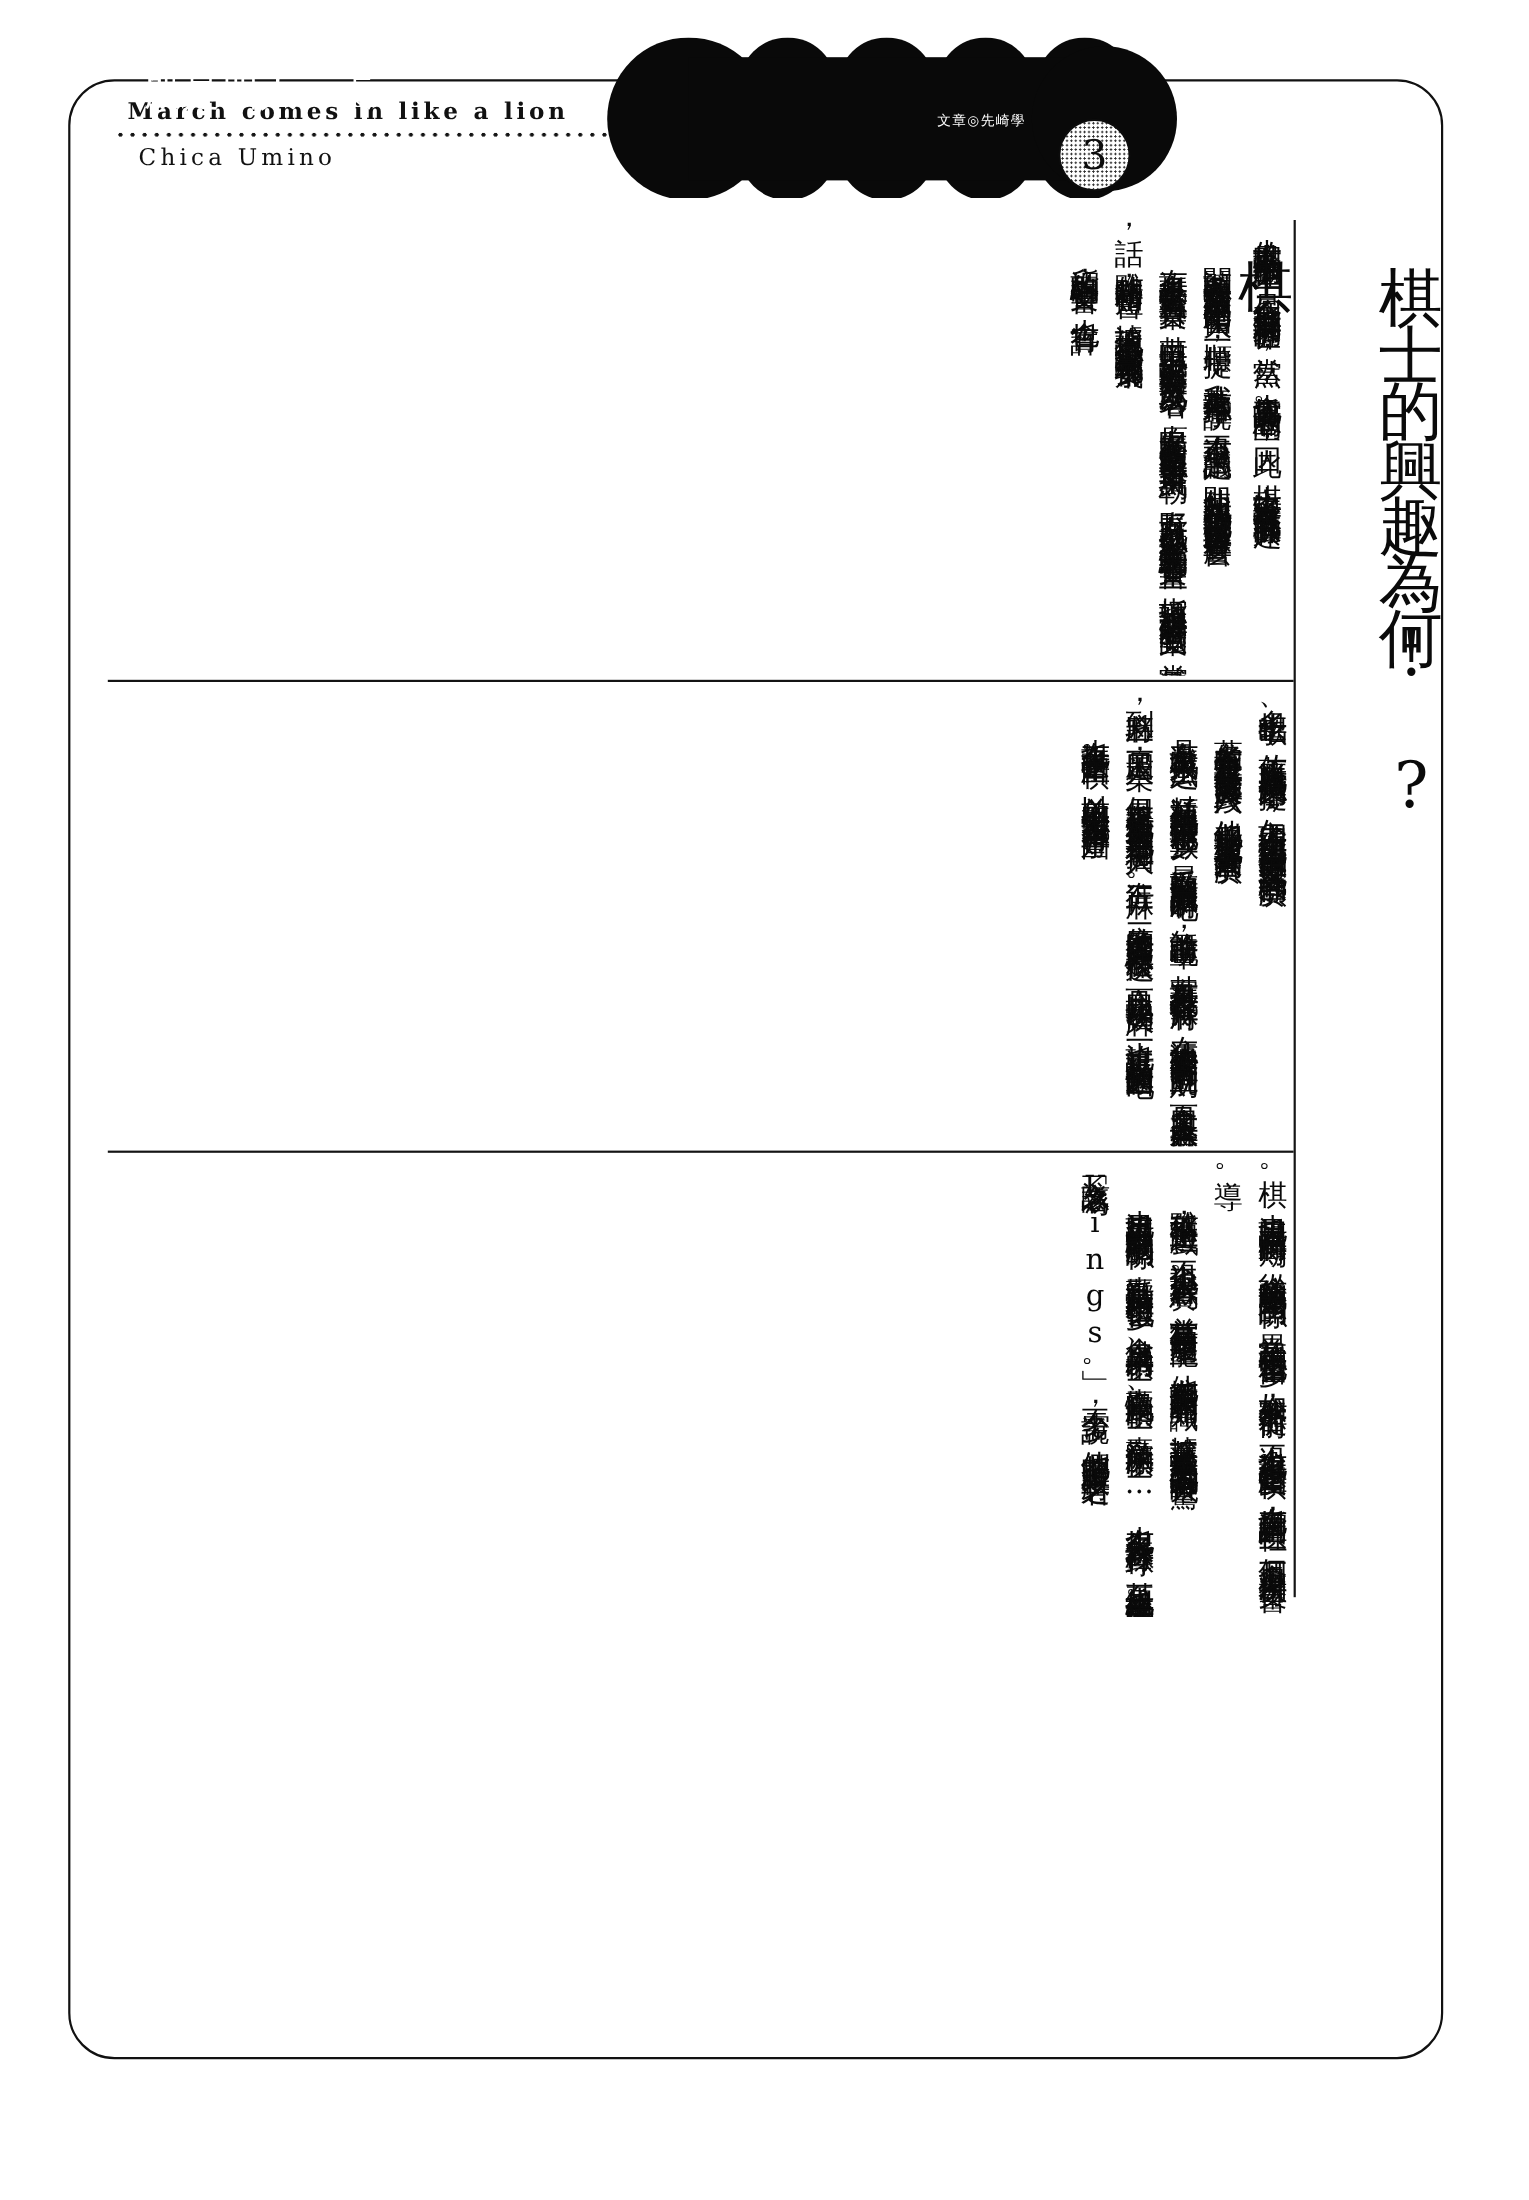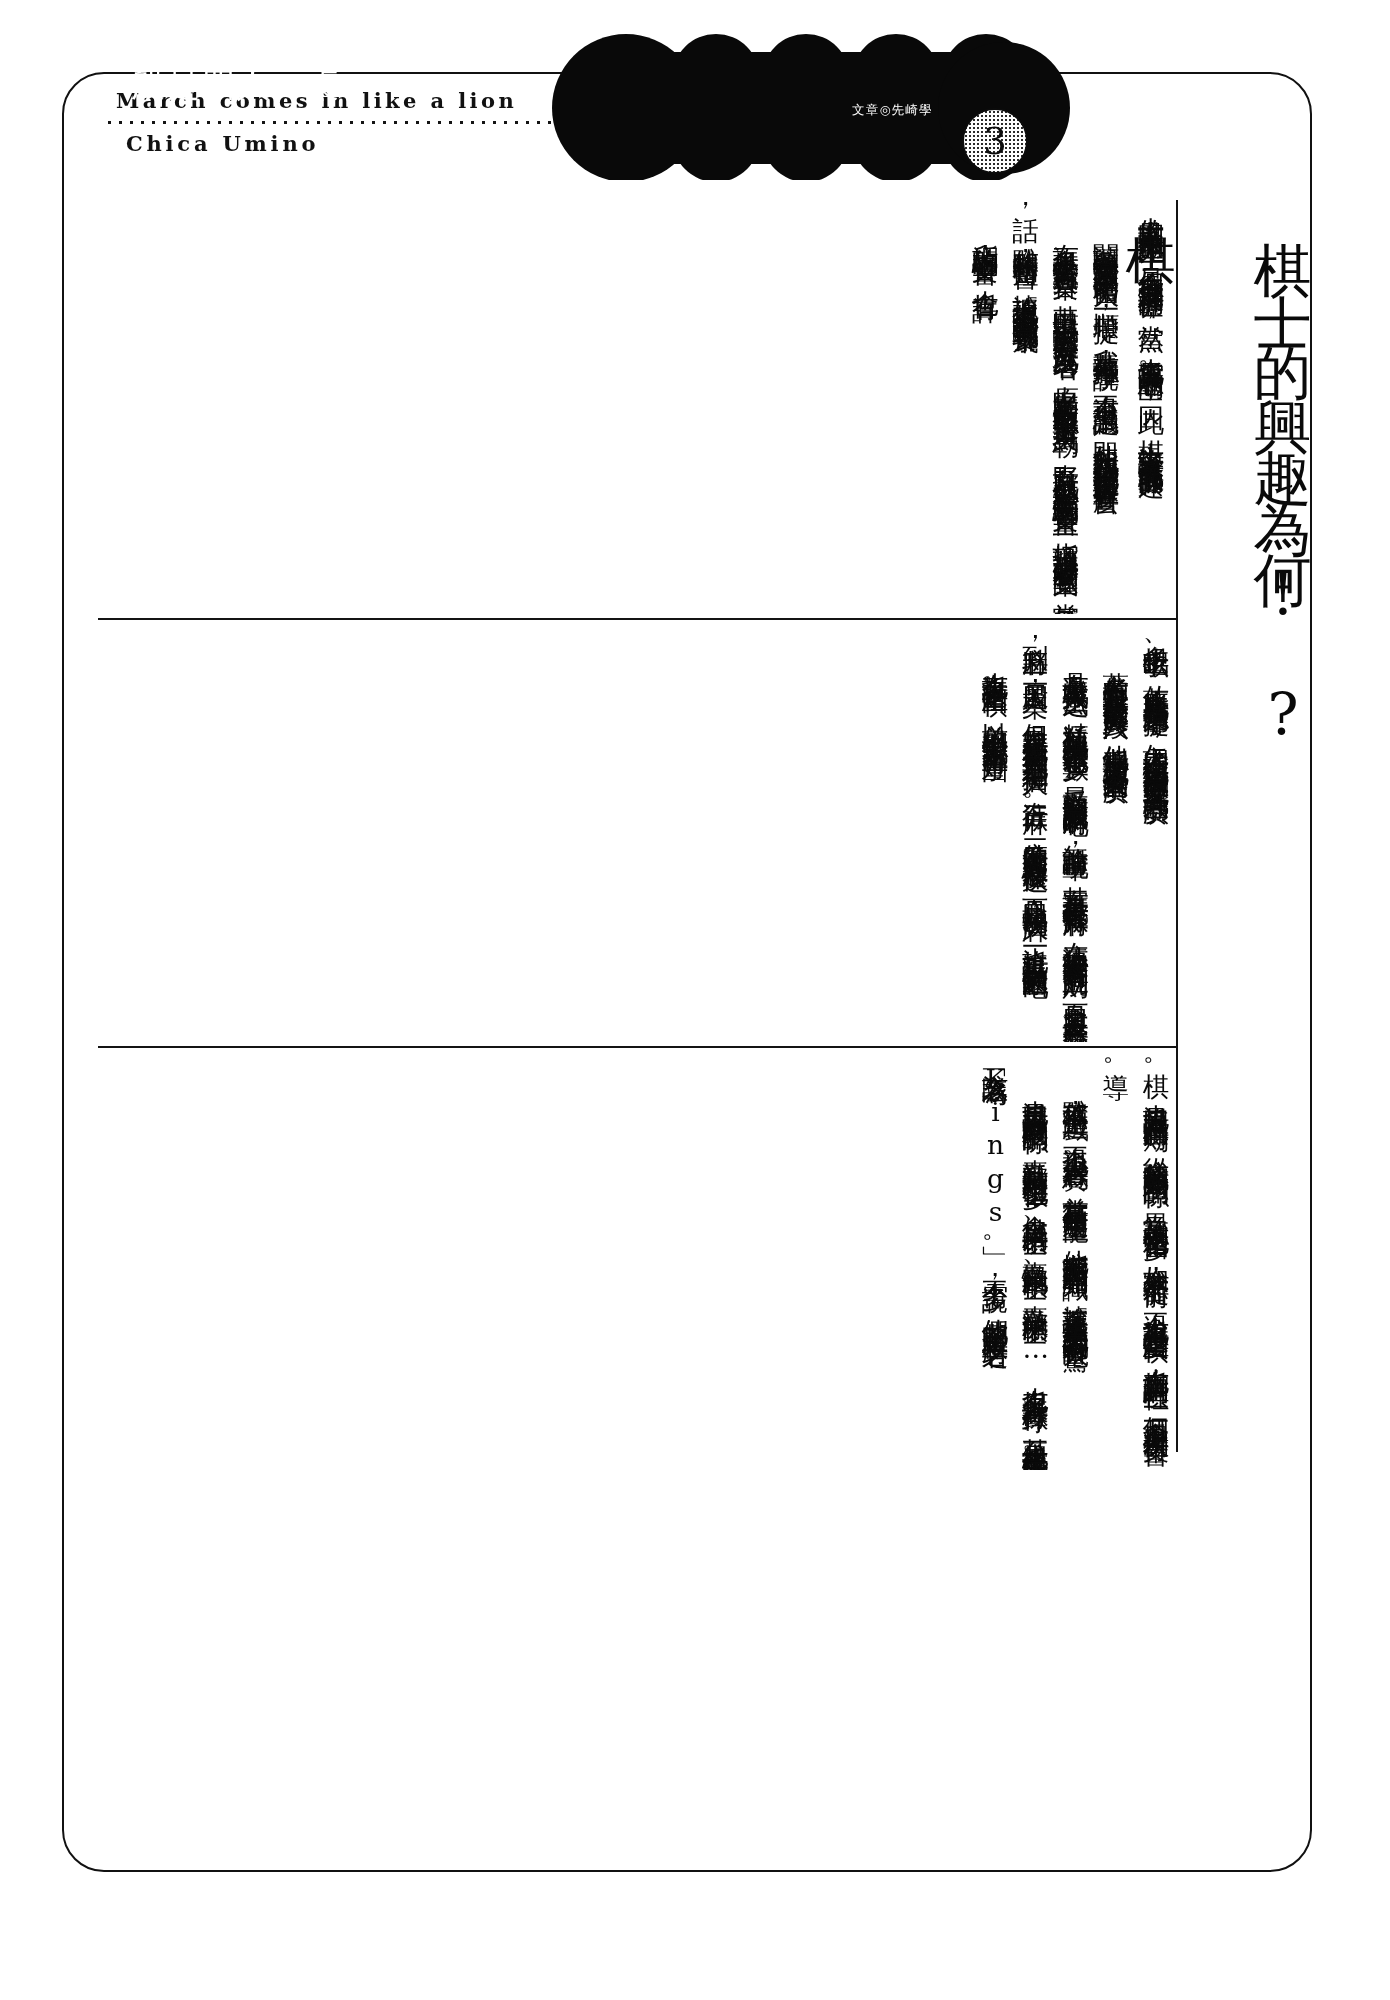--- a/index.html
+++ b/index.html
@@ -60,21 +60,21 @@
     height: 5px;
     margin: 4px 0 4px 0;
     background-image: radial-gradient(circle, #141414 1.7px, rgba(0,0,0,0) 1.9px);
     background-size: 11px 5px;
     background-repeat: repeat-x;
     background-position: left center;
   }
   .eng-author {
     font-size: 21px;
     letter-spacing: 3.8px;
-    font-weight: 700;
+    font-weight: 400;
     padding-left: 22px;
     padding-top: 2px;
   }
 
   
   .banner {
     position: absolute;
     left: 548px;
     top: 34px;
     width: 522px;

